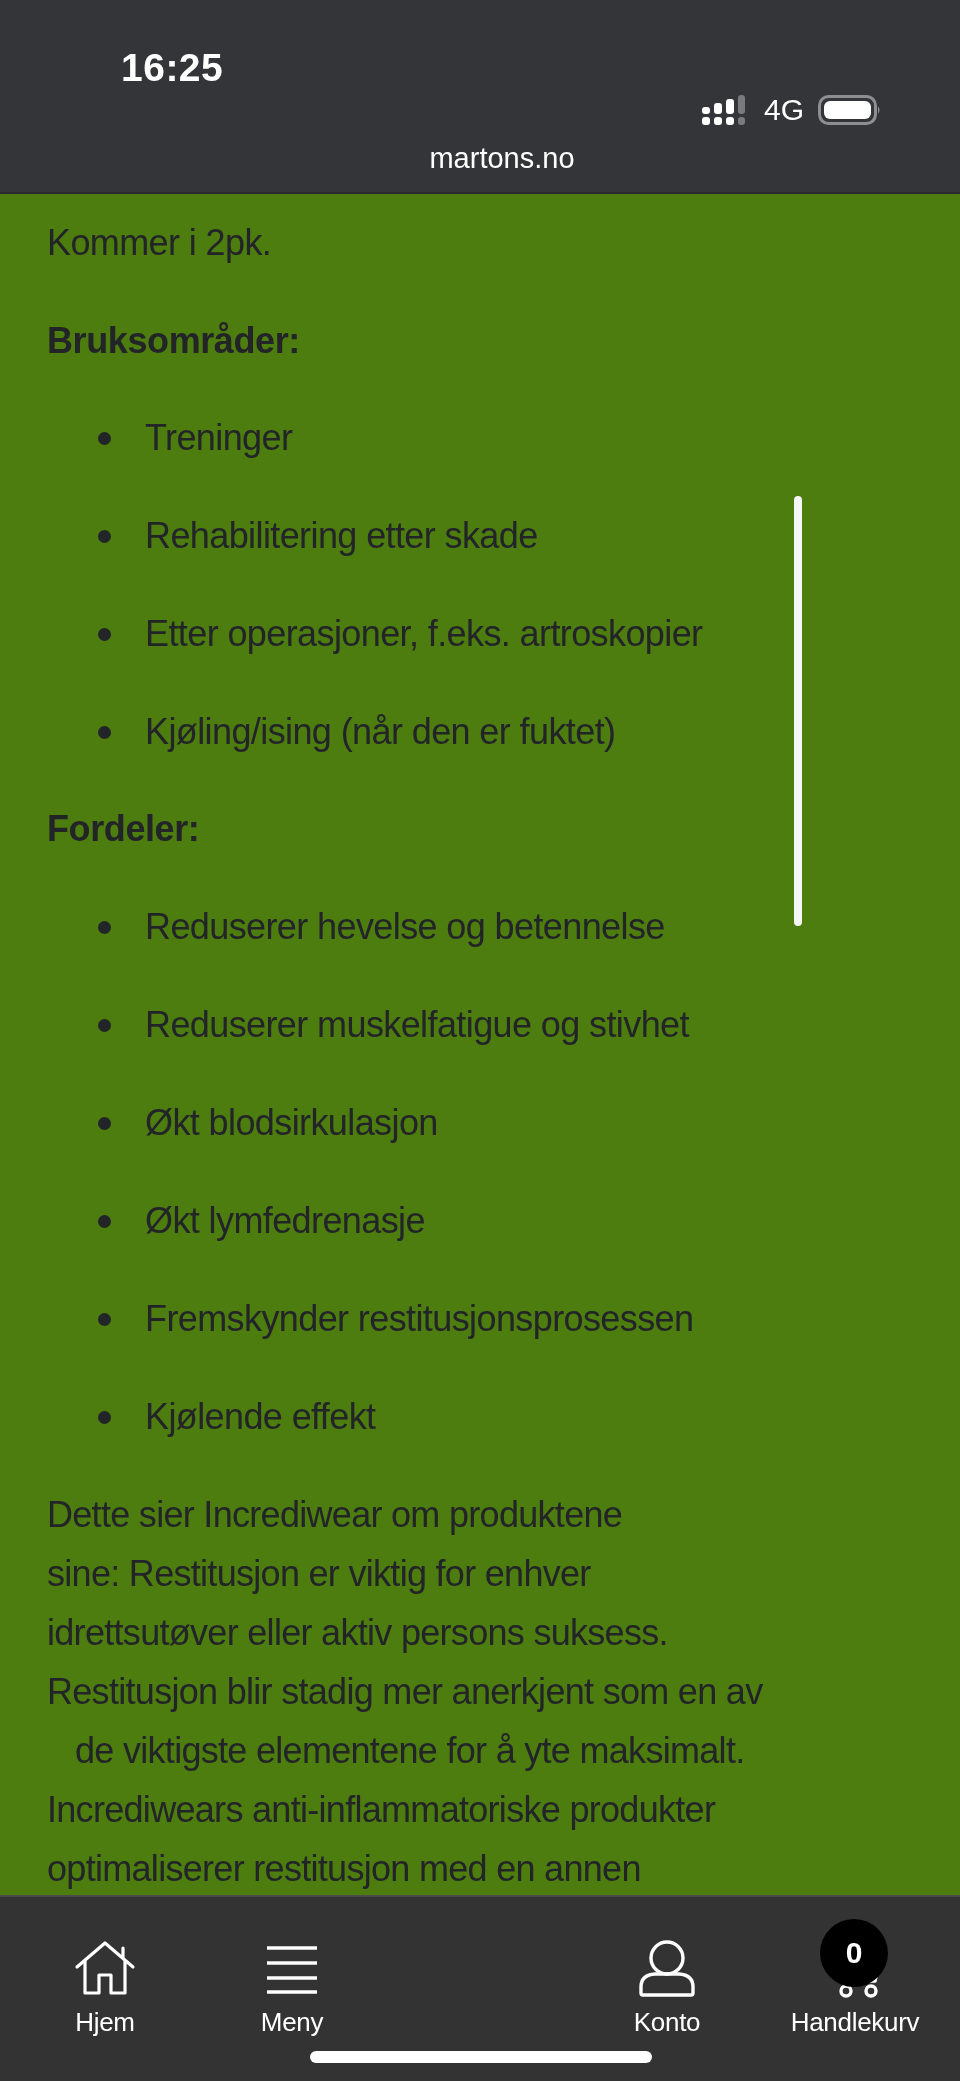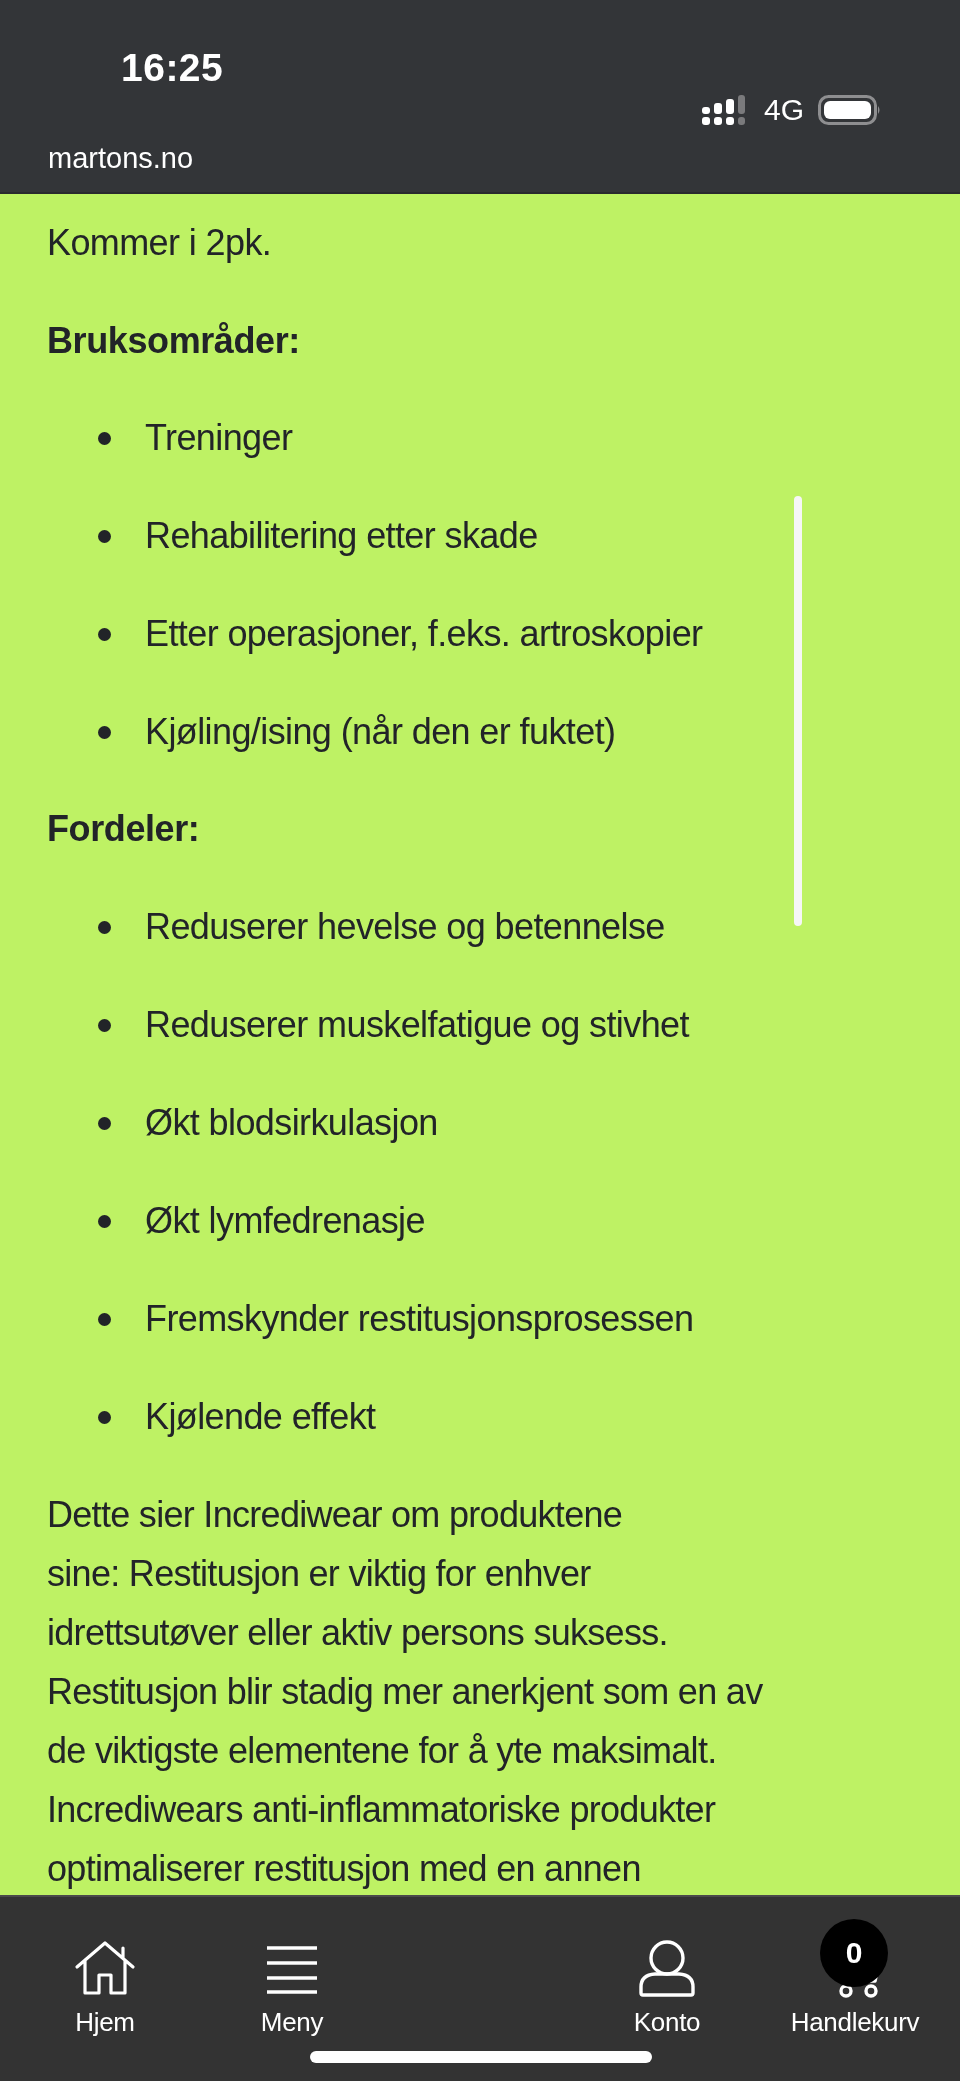--- a/index.html
+++ b/index.html
@@ -1,21 +1,21 @@
 <!DOCTYPE html>
 <html><head>
   <meta charset="utf-8">
   <style>
     * { box-sizing: border-box; margin: 0; padding: 0; }
     html, body {
       width: 960px; height: 2081px; overflow: hidden;
       background: #ffffff;
       font-family: "Liberation Sans", "DejaVu Sans", sans-serif;
     }
-    .screen { position: relative; width: 960px; height: 2081px; background: #bef264; }
+    .screen { position: relative; width: 960px; height: 2081px; background: #4d7c0f; }
 
     
     .top-bar {
       position: absolute; left: 0; top: 0; width: 960px; height: 194px;
       background: #333538;
       border-bottom: 2px solid #2a2b2e;
     }
     .status-time {
       position: absolute; left: 121px; top: 46px;
       font-size: 39px; font-weight: bold; color: #ffffff;
@@ -24,21 +24,21 @@
     .status-right {
       position: absolute; right: 78px; top: 54px; height: 36px;
       display: flex; align-items: center; gap: 14px; margin-top: 38px;
     }
     .signal { width: 48px; height: 30px; position: relative; }
     .signal svg { display: block; }
     .network-type { font-size: 30px; color: #fff; font-weight: normal; }
     .battery { width: 64px; height: 30px; position: relative; }
     .url-label {
       position: absolute; left: 0; width: 956px; top: 142px;
-      color: #ffffff; font-size: 29px; padding-left: 48px;
+      text-align: center; color: #ffffff; font-size: 29px; padding-left: 48px;
     }
 
     
     .content {
       position: absolute; left: 0; top: 196px; width: 806px; height: 1699px;
       overflow: hidden; color: #222428;
     }
     .text-line {
       position: absolute; left: 47px; font-size: 36px; line-height: 44px;
       white-space: nowrap; letter-spacing: -0.6px;
@@ -177,21 +177,21 @@
         <span class="bullet-dot"></span>
         <span class="bullet-text">Kjølende effekt</span>
       </div>
     </div>
 
     <div>
       <div class="para-line" style="top:1290px;">Dette sier Incrediwear om produktene</div>
       <div class="para-line" style="top:1349px;">sine: Restitusjon er viktig for enhver</div>
       <div class="para-line" style="top:1408px;">idrettsutøver eller aktiv persons suksess.</div>
       <div class="para-line" style="top:1467px;">Restitusjon blir stadig mer anerkjent som en av</div>
-      <div class="para-line" style="top:1526px;">de viktigste elementene for å yte maksimalt.</div>
+      <div class="para-line" style="top:1526px;margin-left:28px;">de viktigste elementene for å yte maksimalt.</div>
       <div class="para-line" style="top:1585px;">Incrediwears anti-inflammatoriske produkter</div>
       <div class="para-line" style="top:1644px;">optimaliserer restitusjon med en annen</div>
     </div>
 
     <div class="scrollbar"></div>
   </div>
 
   <div class="bottom-nav">
     <div class="nav-item" style="left:196px;">
       <span class="nav-icon">

